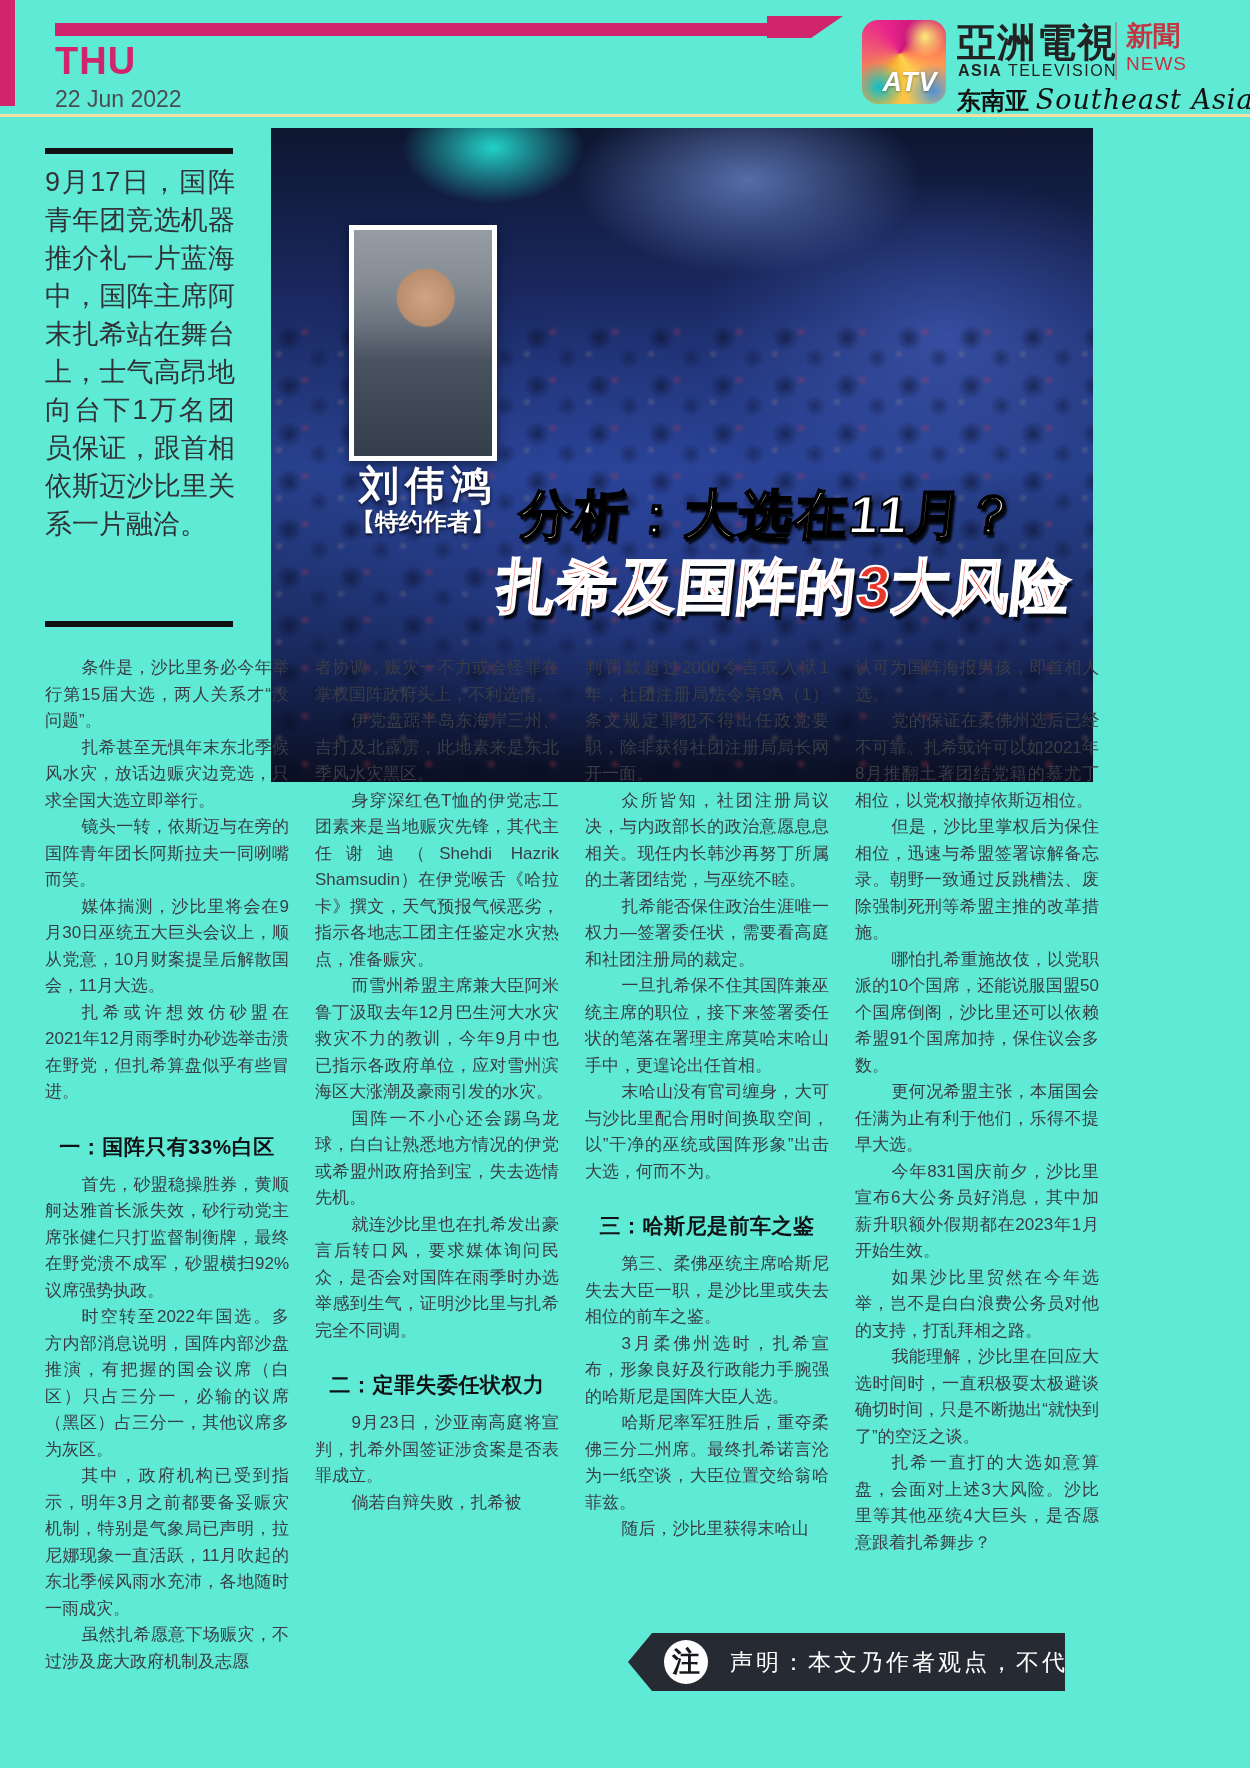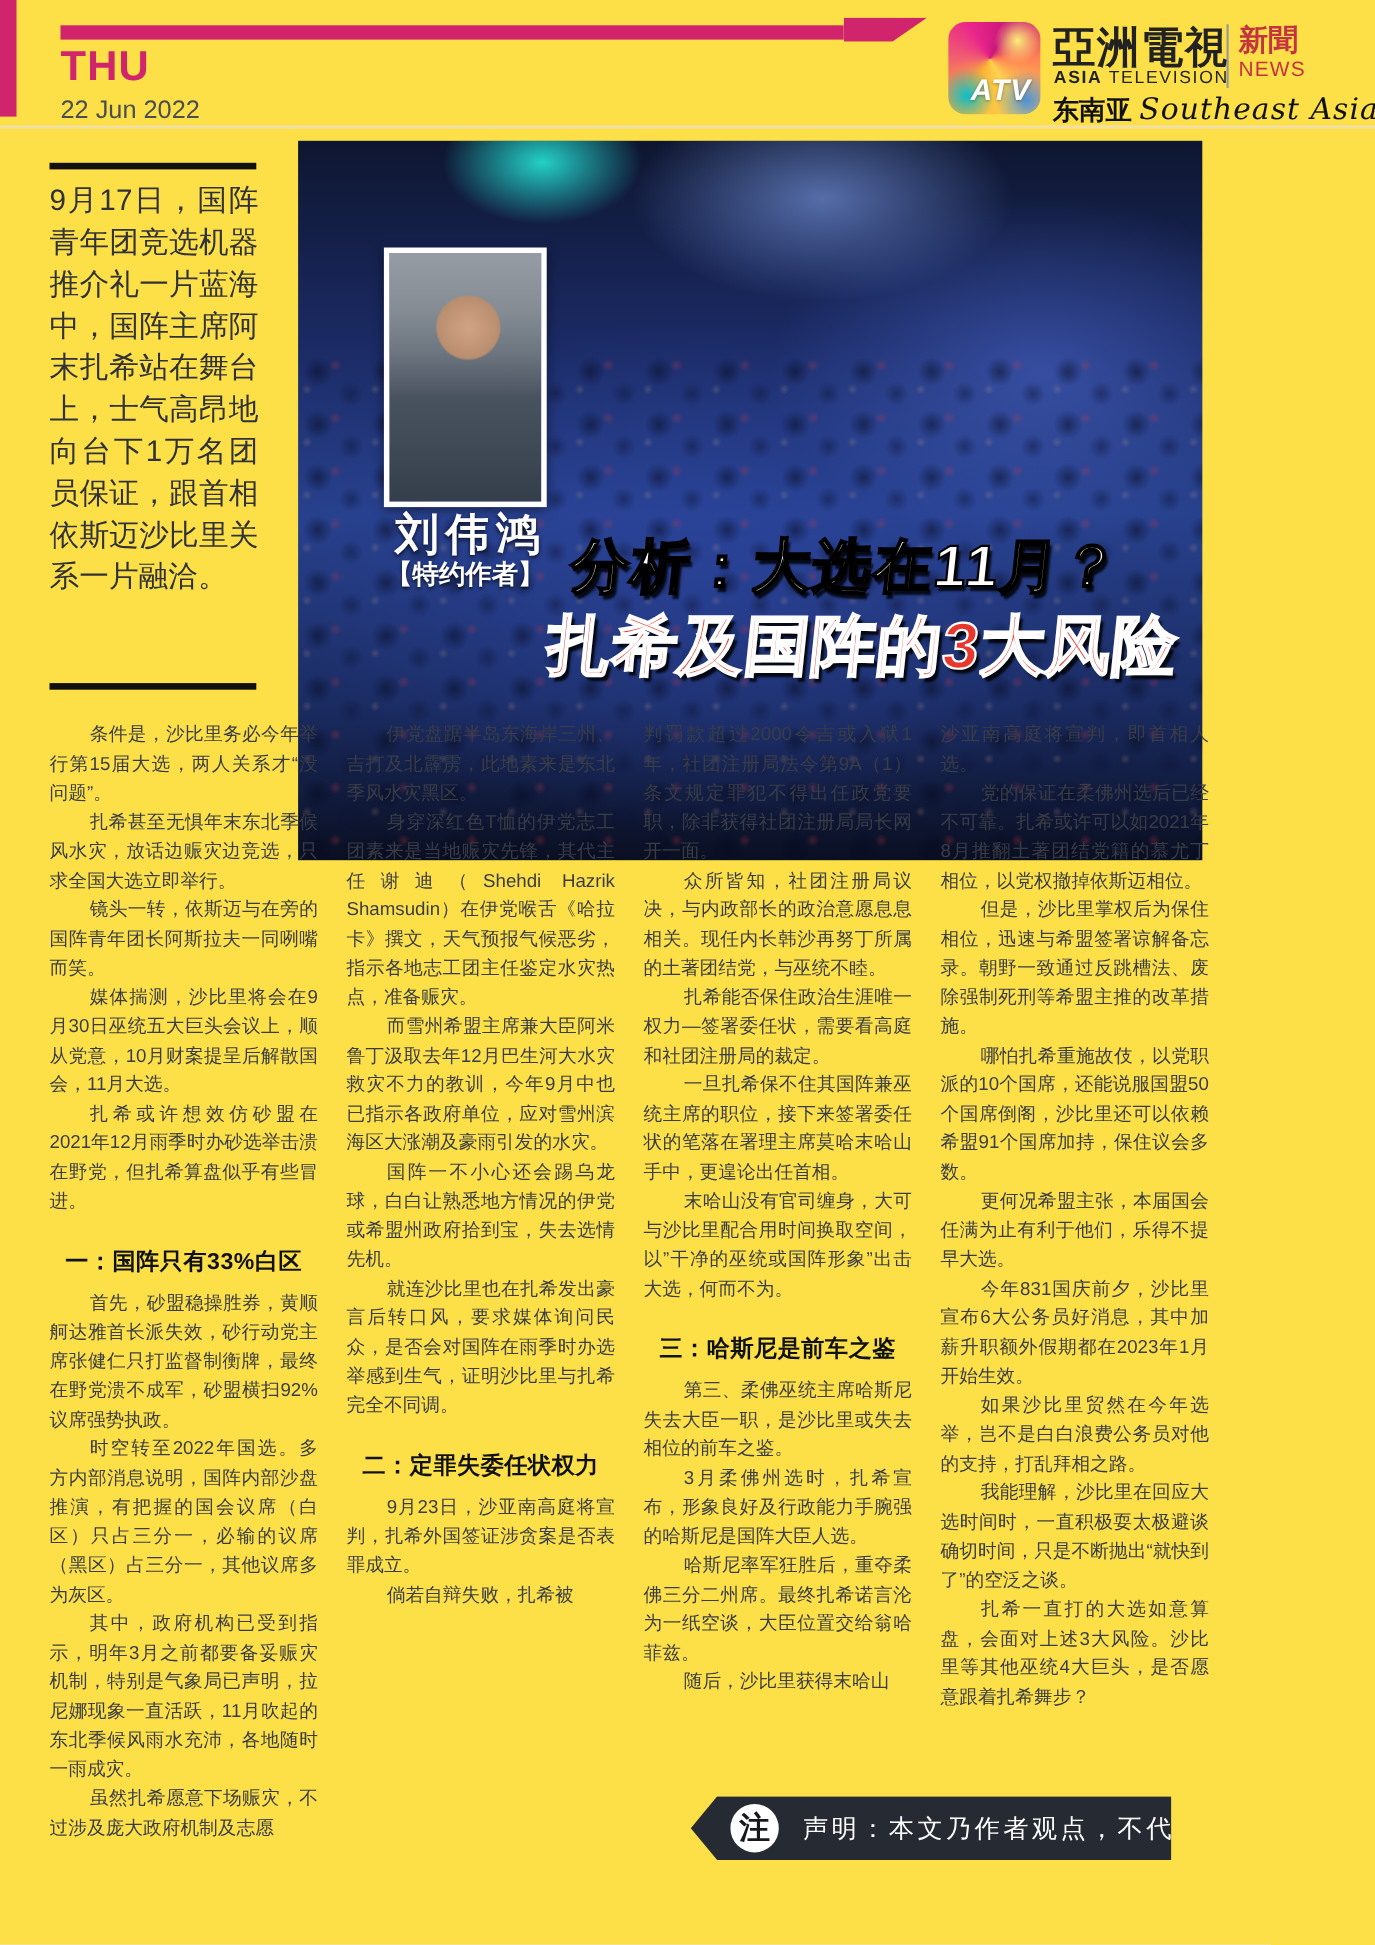--- a/index.html
+++ b/index.html
@@ -1,19 +1,19 @@
 <!DOCTYPE html>
 <html><head>
 <meta charset="utf-8">
 <style>
   * { margin:0; padding:0; box-sizing:border-box; }
   html,body { background:#e8e8e8; }
   .page {
     position:relative; width:1250px; height:1768px; margin:0 auto;
-    background:#fde047; overflow:hidden;
+    background:#5eead4; overflow:hidden;
     font-family:"Liberation Sans","DejaVu Sans",sans-serif;
     color:#3a3d45;
   }
   
   .edge-strip { position:absolute; left:0; top:8; width:15px; height:106px; background:#d0246c; }
   .top-bar { position:absolute; left:55px; top:23px; width:712px; height:13px; background:#d0246c; }
   .top-bar-end { position:absolute; left:767px; top:16px; width:76px; height:22px; background:#d0246c;
     clip-path:polygon(0 0,100% 0,58% 100%,0 100%); }
   .weekday { position:absolute; left:55px; top:40px; font-size:38px; font-weight:bold; color:#d0246c; letter-spacing:1px; }
   .date { position:absolute; left:55px; top:86px; font-size:23px; color:#4a4d52; }
@@ -137,20 +137,21 @@
         <p class="para indent">镜头一转，依斯迈与在旁的国阵青年团长阿斯拉夫一同咧嘴而笑。</p>
         <p class="para indent">媒体揣测，沙比里将会在9月30日巫统五大巨头会议上，顺从党意，10月财案提呈后解散国会，11月大选。</p>
         <p class="para indent">扎希或许想效仿砂盟在2021年12月雨季时办砂选举击溃在野党，但扎希算盘似乎有些冒进。</p>
         <h3 class="sec-head">一：国阵只有33%白区</h3>
         <p class="para indent">首先，砂盟稳操胜券，黄顺舸达雅首长派失效，砂行动党主席张健仁只打监督制衡牌，最终在野党溃不成军，砂盟横扫92%议席强势执政。</p>
         <p class="para indent">时空转至2022年国选。多方内部消息说明，国阵内部沙盘推演，有把握的国会议席（白区）只占三分一，必输的议席（黑区）占三分一，其他议席多为灰区。</p>
         <p class="para indent">其中，政府机构已受到指示，明年3月之前都要备妥赈灾机制，特别是气象局已声明，拉尼娜现象一直活跃，11月吹起的东北季候风雨水充沛，各地随时一雨成灾。</p>
         <p class="para indent">虽然扎希愿意下场赈灾，不过涉及庞大政府机制及志愿</p>
       </div>
       <div class="col">
+        <p class="para">者协调，赈灾一不力或会怪罪在掌权国阵政府头上，不利选情。</p>
         <p class="para indent">伊党盘踞半岛东海岸三州、吉打及北霹雳，此地素来是东北季风水灾黑区。</p>
         <p class="para indent">身穿深红色T恤的伊党志工团素来是当地赈灾先锋，其代主任谢迪（Shehdi Hazrik Shamsudin）在伊党喉舌《哈拉卡》撰文，天气预报气候恶劣，指示各地志工团主任鉴定水灾热点，准备赈灾。</p>
         <p class="para indent">而雪州希盟主席兼大臣阿米鲁丁汲取去年12月巴生河大水灾救灾不力的教训，今年9月中也已指示各政府单位，应对雪州滨海区大涨潮及豪雨引发的水灾。</p>
         <p class="para indent">国阵一不小心还会踢乌龙球，白白让熟悉地方情况的伊党或希盟州政府拾到宝，失去选情先机。</p>
         <p class="para indent">就连沙比里也在扎希发出豪言后转口风，要求媒体询问民众，是否会对国阵在雨季时办选举感到生气，证明沙比里与扎希完全不同调。</p>
         <h3 class="sec-head">二：定罪失委任状权力</h3>
         <p class="para indent">9月23日，沙亚南高庭将宣判，扎希外国签证涉贪案是否表罪成立。</p>
         <p class="para indent">倘若自辩失败，扎希被</p>
       </div>
       <div class="col">
@@ -159,21 +160,21 @@
         <p class="para indent">扎希能否保住政治生涯唯一权力—签署委任状，需要看高庭和社团注册局的裁定。</p>
         <p class="para indent">一旦扎希保不住其国阵兼巫统主席的职位，接下来签署委任状的笔落在署理主席莫哈末哈山手中，更遑论出任首相。</p>
         <p class="para indent">末哈山没有官司缠身，大可与沙比里配合用时间换取空间，以”干净的巫统或国阵形象”出击大选，何而不为。</p>
         <h3 class="sec-head">三：哈斯尼是前车之鉴</h3>
         <p class="para indent">第三、柔佛巫统主席哈斯尼失去大臣一职，是沙比里或失去相位的前车之鉴。</p>
         <p class="para indent">3月柔佛州选时，扎希宣布，形象良好及行政能力手腕强的哈斯尼是国阵大臣人选。</p>
         <p class="para indent">哈斯尼率军狂胜后，重夺柔佛三分二州席。最终扎希诺言沦为一纸空谈，大臣位置交给翁哈菲兹。</p>
         <p class="para indent">随后，沙比里获得末哈山</p>
       </div>
       <div class="col">
-        <p class="para">沙亚南高庭将宣判，即首相人选。</p>
+        <p class="para">认可为国阵海报男孩，即首相人选。</p>
         <p class="para indent">党的保证在柔佛州选后已经不可靠。扎希或许可以如2021年8月推翻土著团结党籍的慕尤丁相位，以党权撤掉依斯迈相位。</p>
         <p class="para indent">但是，沙比里掌权后为保住相位，迅速与希盟签署谅解备忘录。朝野一致通过反跳槽法、废除强制死刑等希盟主推的改革措施。</p>
         <p class="para indent">哪怕扎希重施故伎，以党职派的10个国席，还能说服国盟50个国席倒阁，沙比里还可以依赖希盟91个国席加持，保住议会多数。</p>
         <p class="para indent">更何况希盟主张，本届国会任满为止有利于他们，乐得不提早大选。</p>
         <p class="para indent">今年831国庆前夕，沙比里宣布6大公务员好消息，其中加薪升职额外假期都在2023年1月开始生效。</p>
         <p class="para indent">如果沙比里贸然在今年选举，岂不是白白浪费公务员对他的支持，打乱拜相之路。</p>
         <p class="para indent">我能理解，沙比里在回应大选时间时，一直积极耍太极避谈确切时间，只是不断抛出“就快到了”的空泛之谈。</p>
         <p class="para indent">扎希一直打的大选如意算盘，会面对上述3大风险。沙比里等其他巫统4大巨头，是否愿意跟着扎希舞步？</p>
       </div>
     </div>

